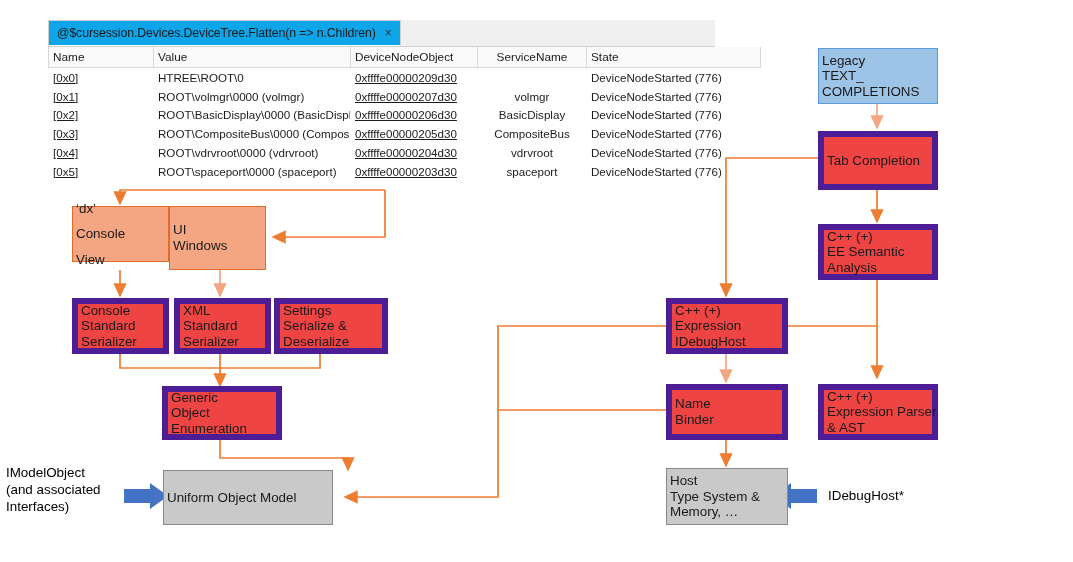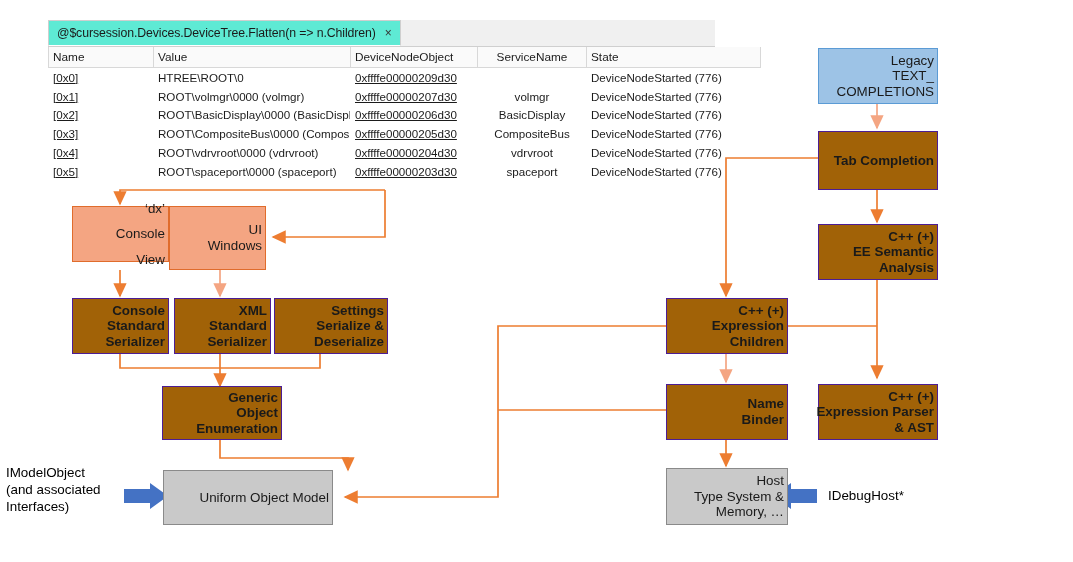--- a/index.html
+++ b/index.html
@@ -25,21 +25,21 @@
     position: relative;
     height: 26px;
     background: #f0f0f0;
     border-bottom: 1px solid #cfcfcf;
   }
   .tab {
     position: absolute; left: 0; top: 0;
     height: 26px;
     display: flex; align-items: center;
     padding: 0 8px 0 8px;
-    background: #5eead4;
+    background: #0ea5e9;
     border: 1px solid #cfcfcf;
     border-bottom: 1px solid #ffffff;
     box-sizing: border-box;
     font-size: 12.3px;
     color: #1b1b1b;
     white-space: nowrap;
   }
   .tab-label { letter-spacing: -0.1px; }
   .tab-close {
     margin-left: 9px;
@@ -89,30 +89,30 @@
   td.col-dno  { padding-left: 4px; }
   td.col-svc  { padding-left: 8px; }
   td.col-state{ padding-left: 6px; }
 
   
   .node {
     position: absolute;
     box-sizing: border-box;
     display: flex;
     flex-direction: column;
-    align-items: flex-end;
+    align-items: flex-start;
     justify-content: center;
     text-align: center;
     font-size: 13.4px;
     line-height: 1.16;
     color: #1a1a1a;
     padding: 2px 3px;
   }
   .node .ln { display: block; white-space: nowrap; }
-  .node.green  { background: #a16207; border: 1px solid #4c1d95; font-weight: bold; }
+  .node.green  { background: #ef4444; border: 6px solid #4c1d95; }
   .node.orange { background: #f4a582; border: 1px solid #e06c2c; }
   .node.blue   { background: #9dc3e6; border: 1px solid #5b9bd5; }
   .node.gray   { background: #c9c9c9; border: 1px solid #8a8a8a; }
 
   
   .plainlabel {
     position: absolute;
     font-size: 13.4px;
     line-height: 1.28;
     color: #000000;
@@ -290,21 +290,21 @@
 
   <div class="node green" style="left:818px; top:224px; width:120px; height:56px;">
     <span class="ln">C++ (+)</span>
     <span class="ln">EE Semantic</span>
     <span class="ln">Analysis</span>
   </div>
 
   <div class="node green" style="left:666px; top:298px; width:122px; height:56px;">
     <span class="ln">C++ (+)</span>
     <span class="ln">Expression</span>
-    <span class="ln">Children</span>
+    <span class="ln">IDebugHost</span>
   </div>
 
   <div class="node green" style="left:666px; top:384px; width:122px; height:56px;">
     <span class="ln">Name</span>
     <span class="ln">Binder</span>
   </div>
 
   <div class="node green" style="left:818px; top:384px; width:120px; height:56px;">
     <span class="ln">C++ (+)</span>
     <span class="ln">Expression Parser</span>

